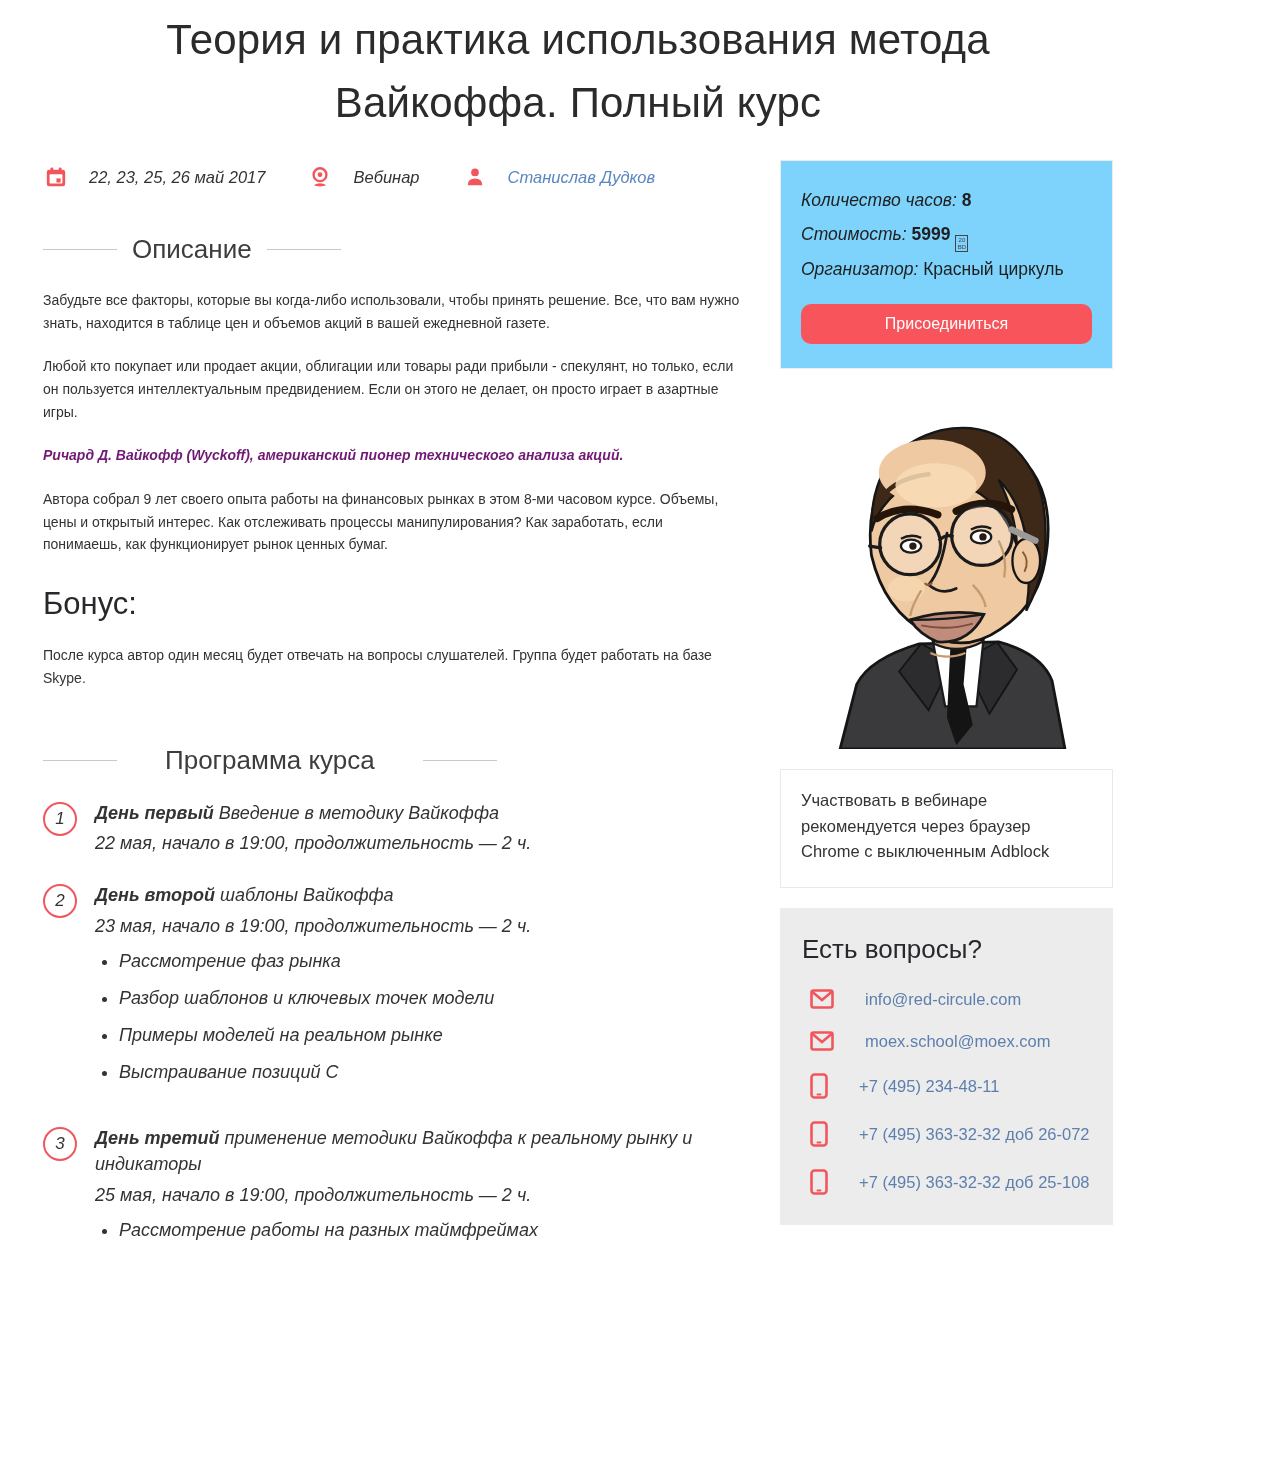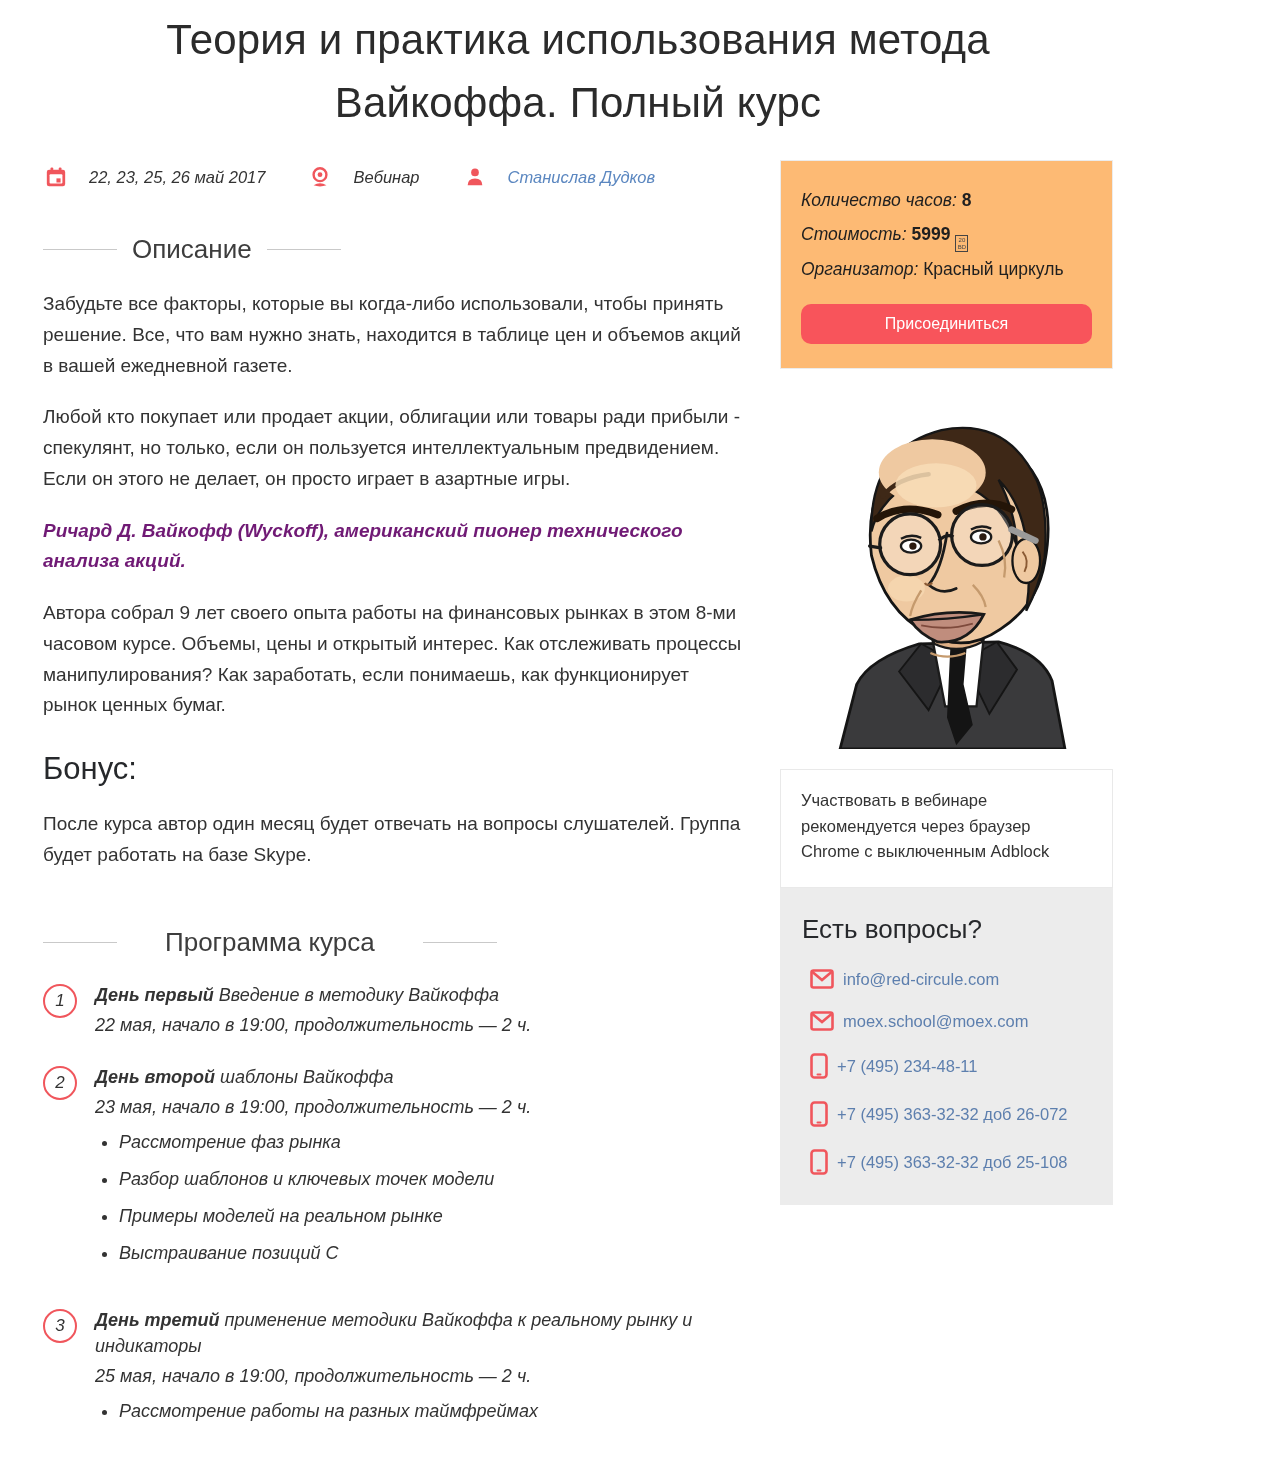--- a/index.html
+++ b/index.html
@@ -33,21 +33,21 @@
   .meta-item svg { display: block; }
   a.author-link { color: #5b87c0; text-decoration: none; }
 
   
   .sec-head {
     display: flex; align-items: center; justify-content: flex-start; gap: 15px;
     font-size: 26px; color: #3d3d3d; margin: 38px 0 24px 0;
   }
   .sec-head .line { width: 74px; height: 1px; background: #c9c9c9; }
 
-  .left-col p { font-size: 19px; line-height: 1.62; margin: 8px 0 21px 0; color: #333; }
+  .left-col p { font-size: 14px; line-height: 1.62; margin: 8px 0 21px 0; color: #333; }
   p.quote { font-weight: bold; font-style: italic; color: #701a75; }
 
   h2.bonus { font-size: 31px; font-weight: 400; color: #26282b; margin: 30px 0 22px 0; }
 
   
   .day { display: flex; gap: 18px; margin-bottom: 28px; }
   .day-num {
     flex: 0 0 auto;
     width: 34px; height: 34px; border-radius: 50%;
     border: 2px solid #f0565c; color: #333;
@@ -56,21 +56,21 @@
     margin-top: 2px;
   }
   .day-body { flex: 1; }
   .day-title { font-size: 18px; color: #333; line-height: 1.45; font-style: italic; }
   .day-title b { font-weight: bold; }
   .day-sched { font-style: italic; font-size: 18px; color: #333; margin-top: 7px; }
   .day-body ul { margin: 12px 0 0 0; padding-left: 24px; }
   .day-body li { font-style: italic; font-size: 18px; color: #333; margin-bottom: 12px; line-height: 1.4; }
 
   
-  .info-box { border: 1px solid #ececec; background: #fdba74; padding: 22px 20px 24px 20px; }
+  .info-box { border: 1px solid #ececec; background: #7dd3fc; padding: 22px 20px 24px 20px; }
   .info-row { font-size: 17.5px; line-height: 1.95; color: #1f1f1f; }
   .info-row .lbl { font-style: italic; }
   .info-row .val-bold { font-weight: bold; }
   .tofu {
     display: inline-flex; flex-direction: column; align-items: center; justify-content: center;
     border: 1px solid #444; width: 13px; height: 17px; vertical-align: -2px; margin-left: 5px;
     font-size: 6px; line-height: 1.1; color: #444; font-style: normal;
   }
   .join-btn {
     display: block; width: 100%; margin-top: 18px;
@@ -79,23 +79,23 @@
     font-size: 16px; padding: 11px 0; cursor: pointer; text-align: center;
   }
 
   .portrait { text-align: center; margin: 24px 0 16px 0; }
 
   .note-box {
     border: 1px solid #e9e9e9; background: #fff;
     padding: 18px 20px 22px 20px;
     font-size: 16.5px; line-height: 1.55; color: #333;
   }
-  .questions-box { background: #ececec; padding: 26px 22px 8px 22px; }
+  .questions-box { background: #ececec; padding: 26px 22px 8px 22px; margin-top: 20px; }
   .questions-box h3 { font-size: 26px; font-weight: 400; color: #26282b; margin-bottom: 24px; }
-  .contact-row { display: flex; align-items: center; gap: 9px; margin-bottom: 22px; padding-left: 8px; }
+  .contact-row { display: flex; align-items: center; gap: 31px; margin-bottom: 22px; padding-left: 8px; }
   .contact-row a { color: #5d7fae; font-size: 16.5px; text-decoration: none; }
   .contact-row svg { display: block; flex: 0 0 auto; }
 </style>
 </head>
 <body>
 
 <div class="page">
 
   <h1 class="course-title">Теория и практика использования метода Вайкоффа. Полный курс</h1>
 

